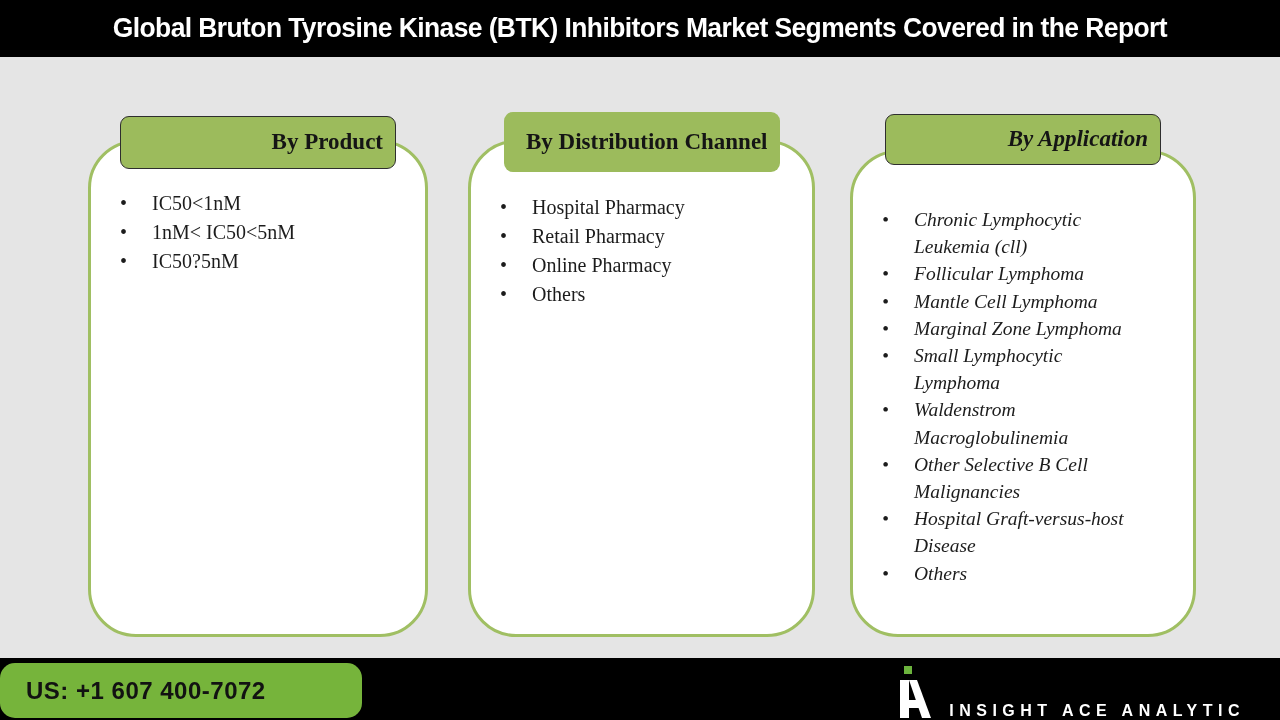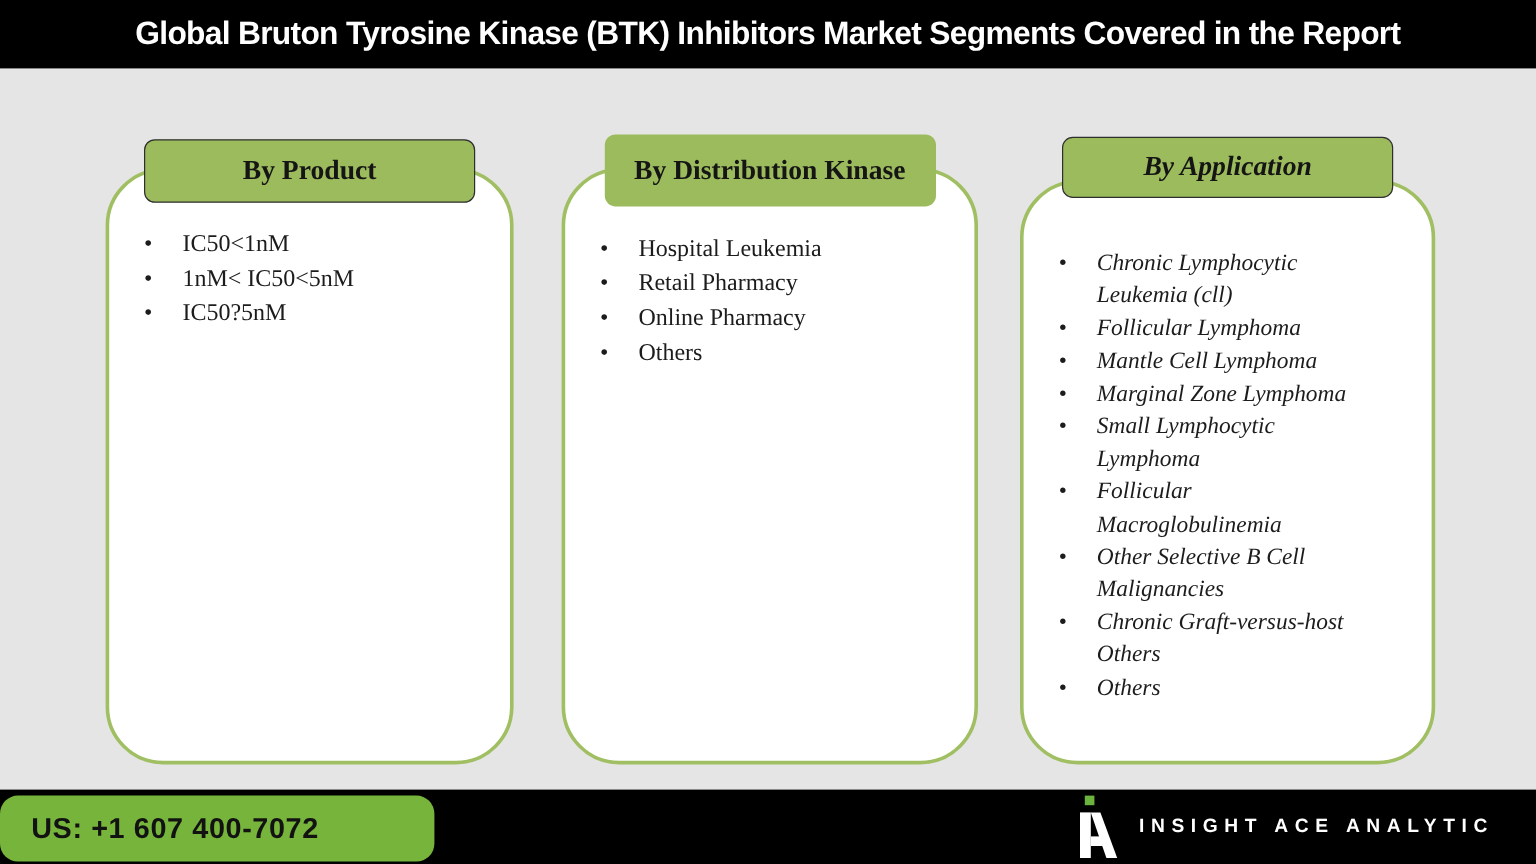--- a/index.html
+++ b/index.html
@@ -28,21 +28,21 @@
     position:absolute; left:0; right:0; bottom:0;
     border:3.5px solid #A0BF63; border-radius:48px; background:#ffffff;
   }
   #col-0 .panel-box { top:28px; }
   #col-1 .panel-box { top:28px; }
   #col-2 .panel-box { top:38px; }
 
   .panel-header {
     position:absolute; left:50%; transform:translateX(-50%);
     width:276px; background:#9CBB5C; border-radius:9px;
-    display:flex; align-items:center; justify-content:center; text-align:center;
+    display:flex; align-items:center; justify-content:flex-end; text-align:center;
     font-family:"Liberation Serif", serif; font-weight:bold; font-size:23px;
     color:#151515; line-height:1.15; padding:0 12px; box-sizing:border-box;
     z-index:2;
   }
   #col-0 .panel-header { top:4px; height:53px; border:1.5px solid #2e2e2e; }
   #col-1 .panel-header { top:0;   height:60px; }
   #col-2 .panel-header { top:2px; height:51px; border:1.5px solid #2e2e2e; }
 
   .bullets {
     position:absolute; margin:0; padding:0; list-style:none;
@@ -63,21 +63,21 @@
   .phone-box {
     position:absolute; left:0; top:5px; width:362px; height:55px; background:#76B43B;
     display:flex; align-items:center; padding-left:26px; box-sizing:border-box;border-radius:15px;
   }
   .phone-box .phone {
     color:#121212; font-weight:bold; font-size:24px; letter-spacing:0.5px;
     white-space:nowrap;
   }
   .brand {
     position:absolute; right:35px; top:0; height:62px;
-    display:flex; align-items:center; gap:16px;
+    display:flex; align-items:flex-end; gap:16px;
   }
   .brand .logo { width:38px; height:56px; display:block; }
   .brand .brand-name {
     color:#ffffff; font-weight:bold; font-size:16px; letter-spacing:5.5px;
     white-space:nowrap;
   }
 </style>
 </head>
 <body>
 
@@ -95,44 +95,44 @@
     <ul class="bullets">
         <li>IC50&lt;1nM</li>
         <li>1nM&lt; IC50&lt;5nM</li>
         <li>IC50?5nM</li>
       </ul>
   </div>
 
   <div class="col" id="col-1">
     <div class="panel-box"></div>
     <div class="panel-header">
-      <span>By Distribution Kinase</span>
+      <span>By Distribution Channel</span>
     </div>
     <ul class="bullets">
-        <li>Hospital Leukemia</li>
+        <li>Hospital Pharmacy</li>
         <li>Retail Pharmacy</li>
         <li>Online Pharmacy</li>
         <li>Others</li>
       </ul>
   </div>
 
   <div class="col" id="col-2">
     <div class="panel-box"></div>
     <div class="panel-header">
       <span>By Application</span>
     </div>
     <ul class="bullets">
         <li>Chronic Lymphocytic Leukemia (cll)</li>
         <li>Follicular Lymphoma</li>
         <li>Mantle Cell Lymphoma</li>
         <li>Marginal Zone Lymphoma</li>
         <li>Small Lymphocytic Lymphoma</li>
-        <li>Follicular Macroglobulinemia</li>
+        <li>Waldenstrom Macroglobulinemia</li>
         <li>Other Selective B Cell Malignancies</li>
-        <li>Chronic Graft-versus-host Others</li>
+        <li>Hospital Graft-versus-host Disease</li>
         <li>Others</li>
       </ul>
   </div>
 
   <div class="footer">
     <div class="phone-box">
       <span class="phone">US: +1 607 400-7072</span>
     </div>
     <div class="brand">
       <svg class="logo" viewBox="0 0 38 56" xmlns="http://www.w3.org/2000/svg">

